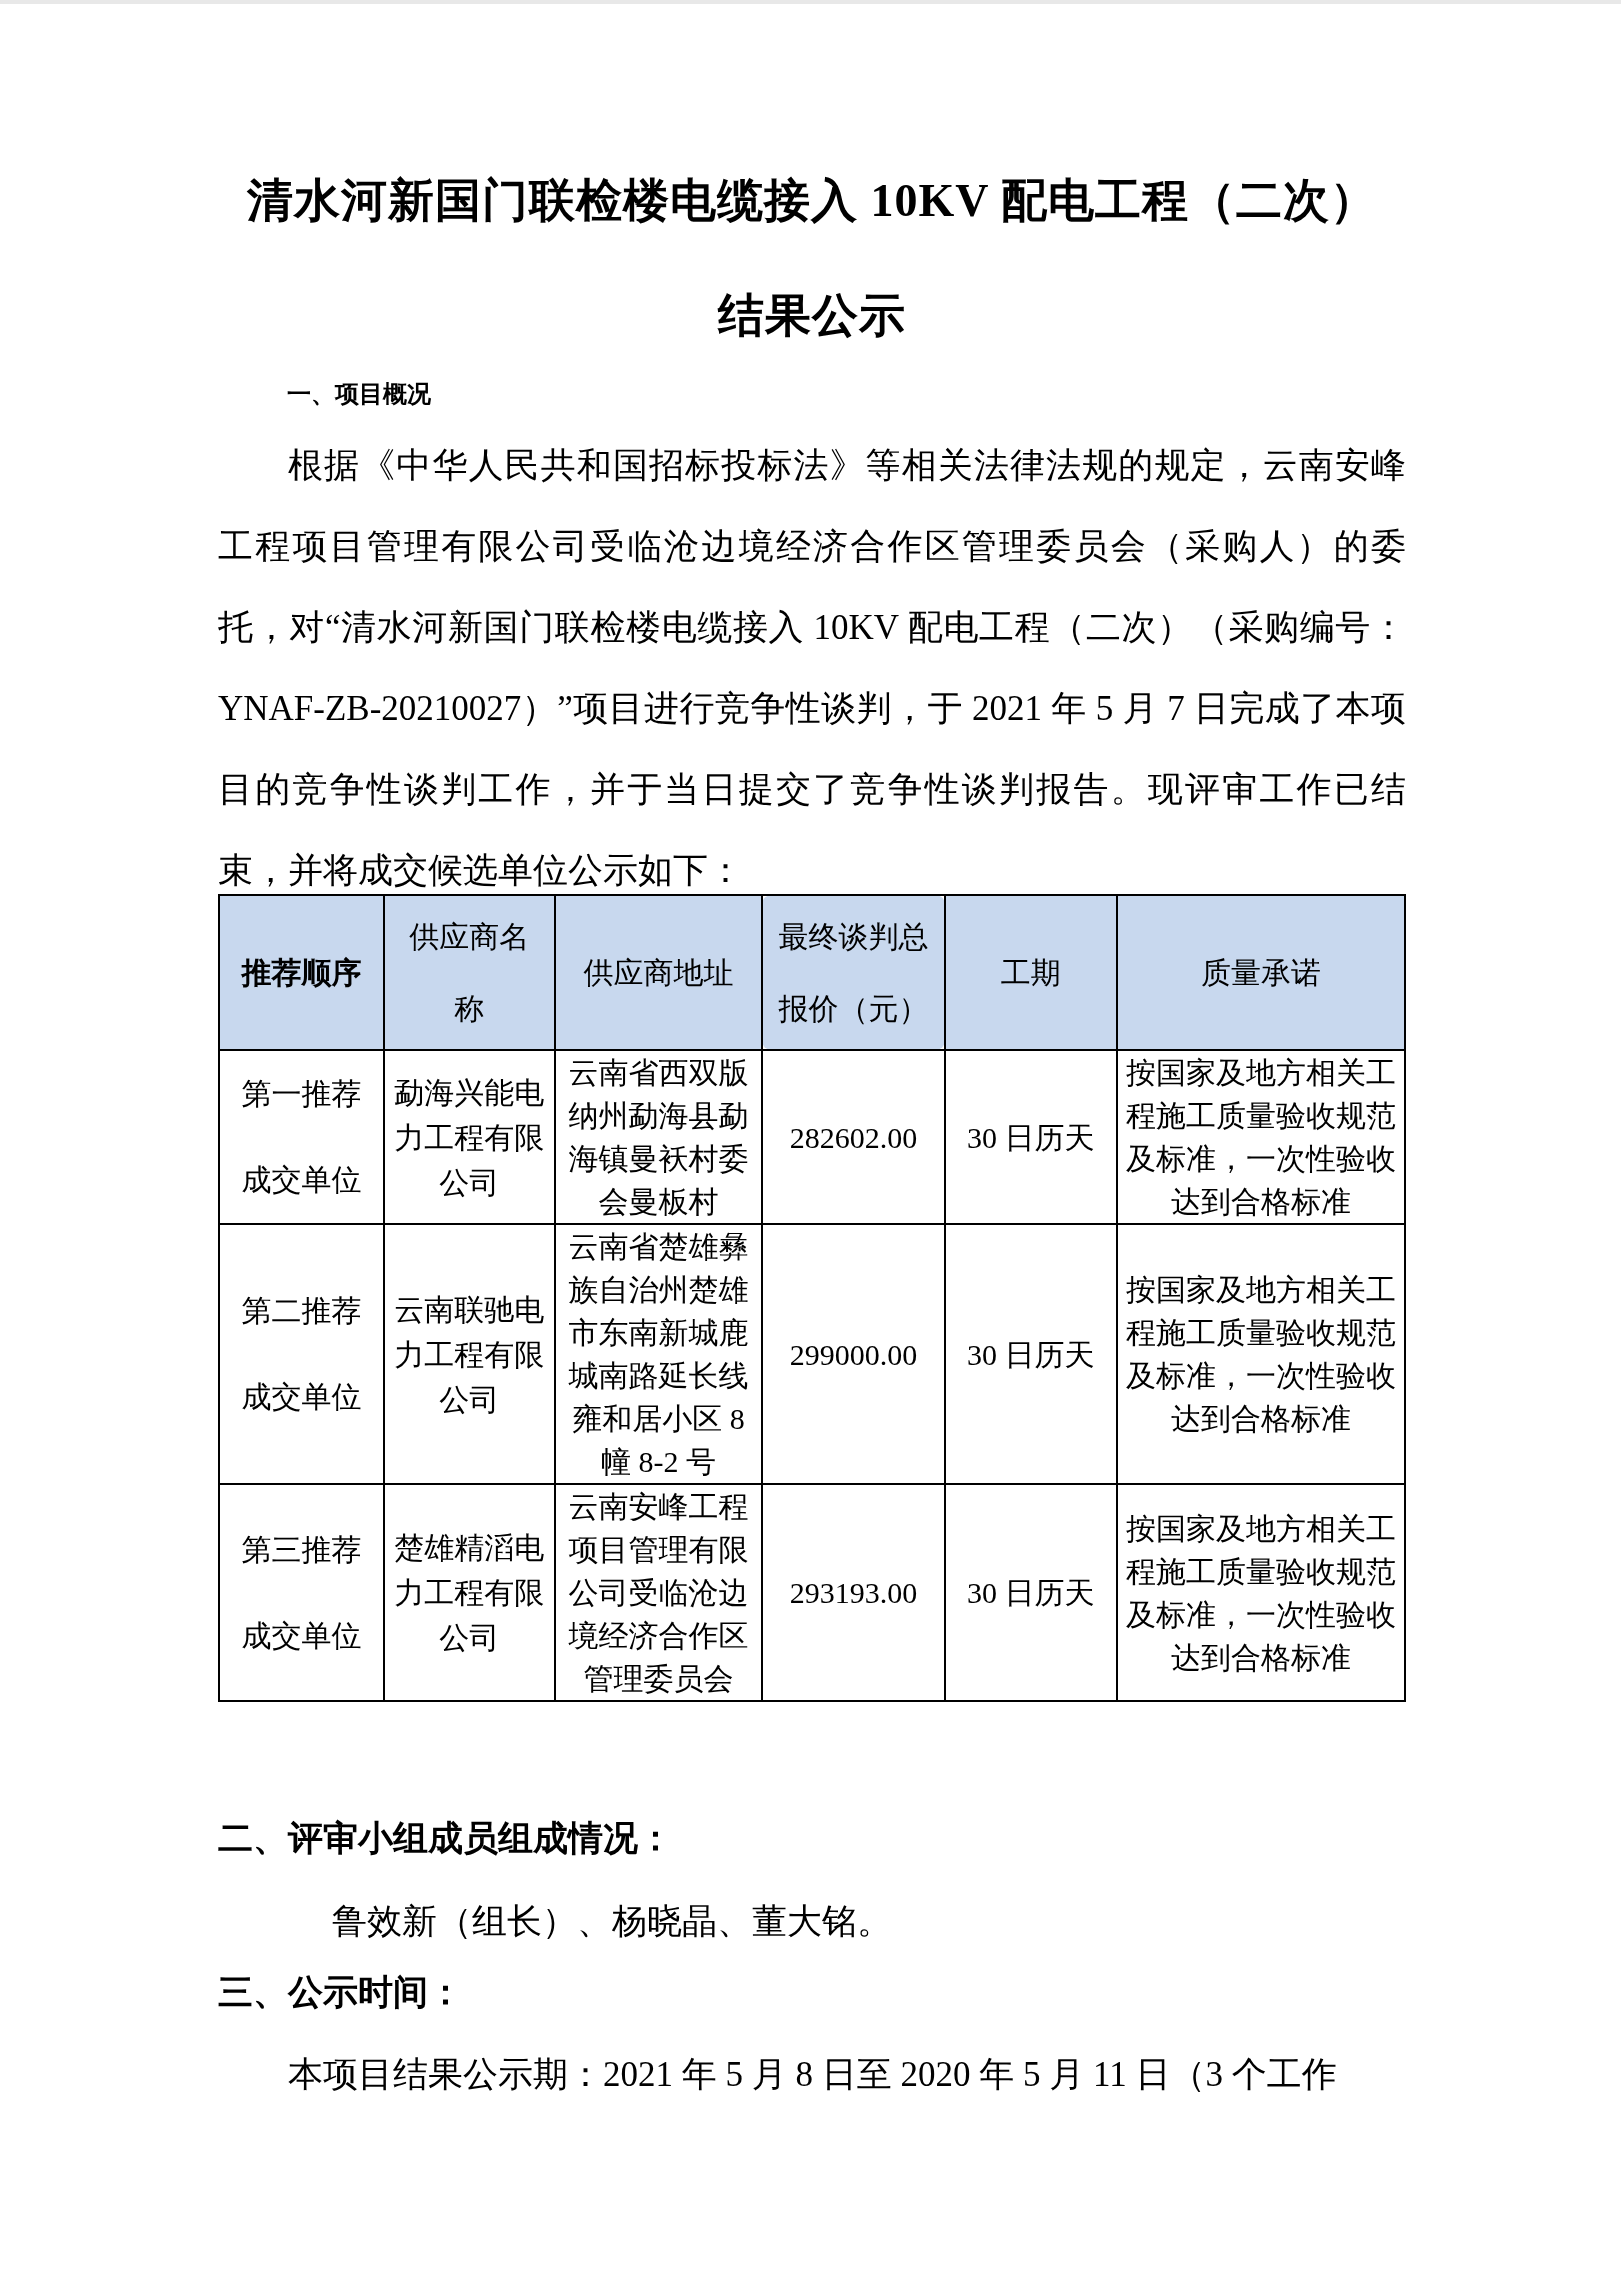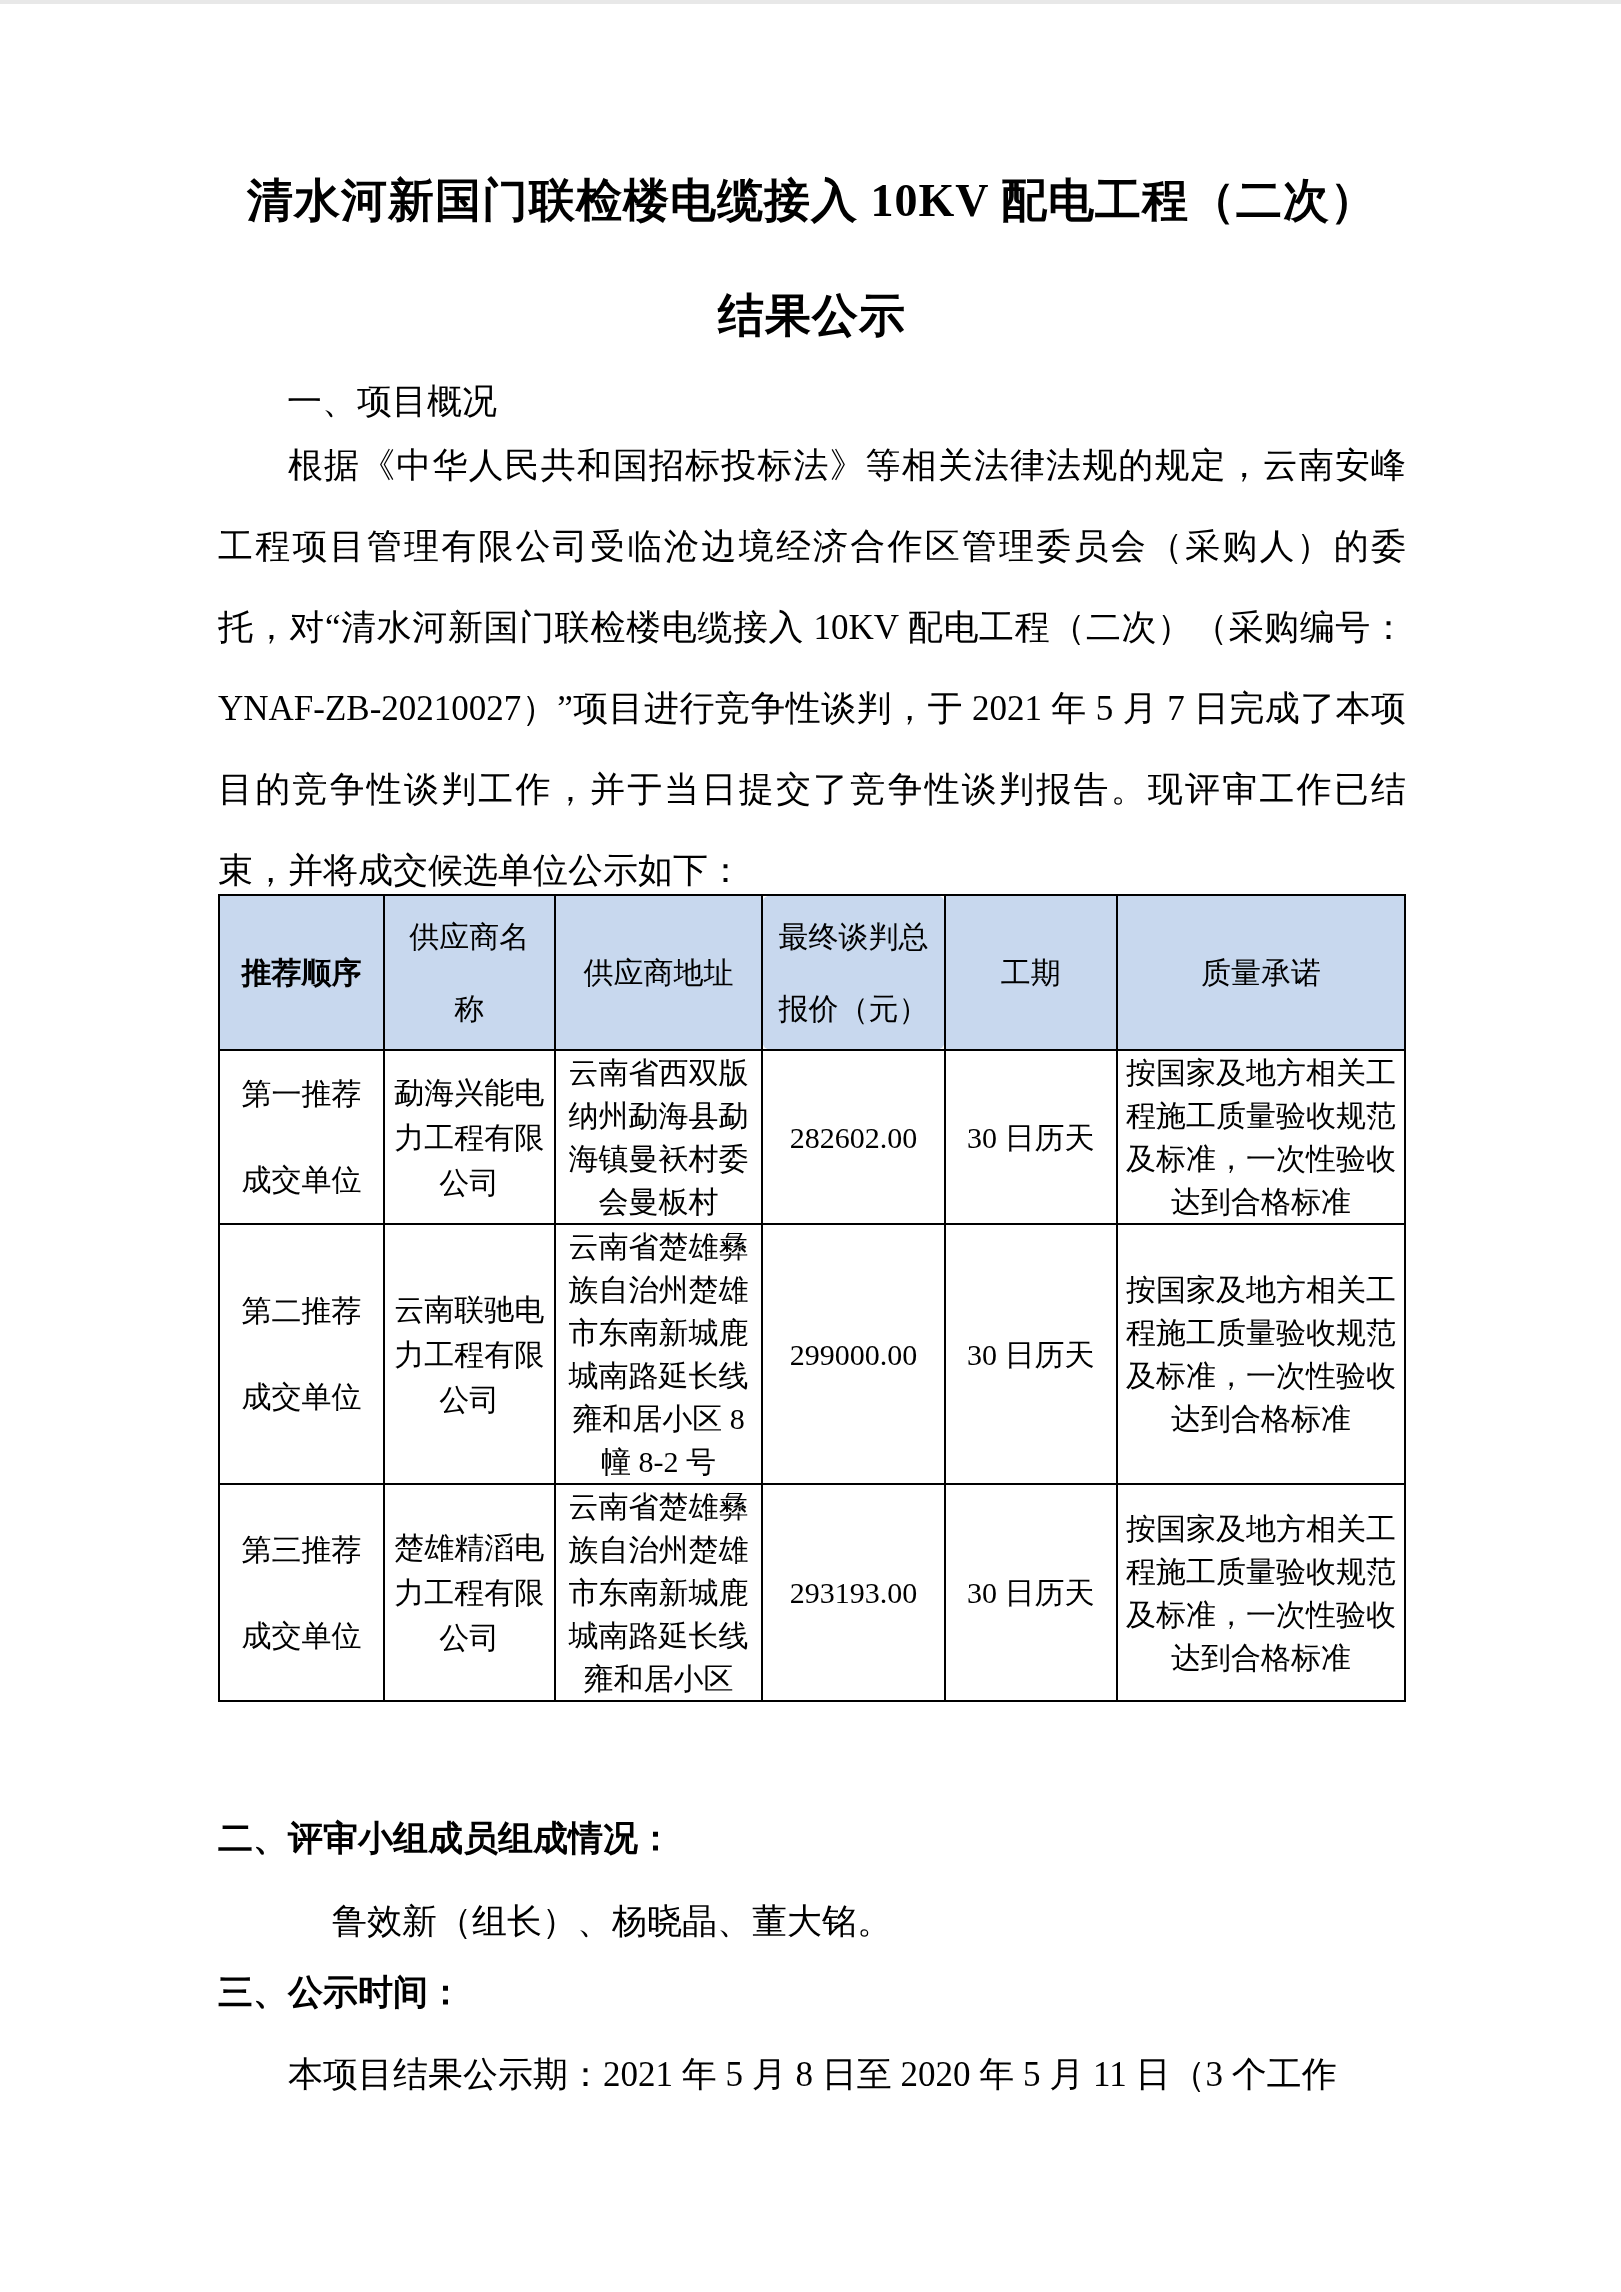--- a/index.html
+++ b/index.html
@@ -25,22 +25,22 @@
     line-height: 115px;
     letter-spacing: 1px;
   }
   .sec1-heading {
     position: absolute;
     top: 374px;
     left: 218px;
     width: 1188px;
     padding-left: 69px;
     font-family: "Liberation Sans", sans-serif;
-    font-size: 35px;
-    font-weight: normal;
+    font-size: 24px;
+    font-weight: bold;
   }
   .sec1-paragraph {
     position: absolute;
     top: 421px;
     left: 218px;
     width: 1188px;
     font-size: 35px;
     line-height: 81px;
     text-align: justify;
     text-indent: 2em;
@@ -169,21 +169,21 @@
         <td class="cell-price">299000.00</td>
         <td class="cell-dur">30 日历天</td>
         <td class="cell-quality">按国家及地方相关工程施工质量验收规范及标准，一次性验收达到合格标准</td>
       </tr>
       <tr class="row-3">
         <td class="cell-rank">
           <div>第三推荐</div>
           <div>成交单位</div>
         </td>
         <td class="cell-name">楚雄精滔电力工程有限公司</td>
-        <td class="cell-addr">云南省楚雄彝族自治州楚雄市东南新城鹿城南路延长线雍和居小区</td>
+        <td class="cell-addr">云南安峰工程项目管理有限公司受临沧边境经济合作区管理委员会</td>
         <td class="cell-price">293193.00</td>
         <td class="cell-dur">30 日历天</td>
         <td class="cell-quality">按国家及地方相关工程施工质量验收规范及标准，一次性验收达到合格标准</td>
       </tr>
     </tbody>
   </table>
 
   <div class="sec2-heading">二、评审小组成员组成情况：</div>
   <div class="sec2-members">鲁效新（组长）、杨晓晶、董大铭。</div>
 

